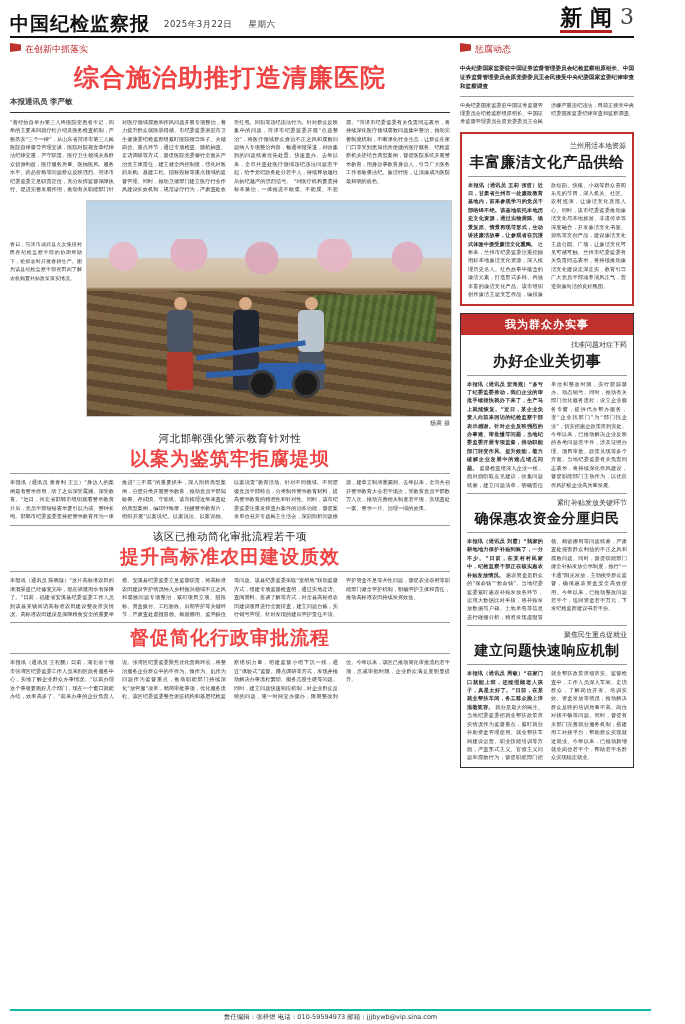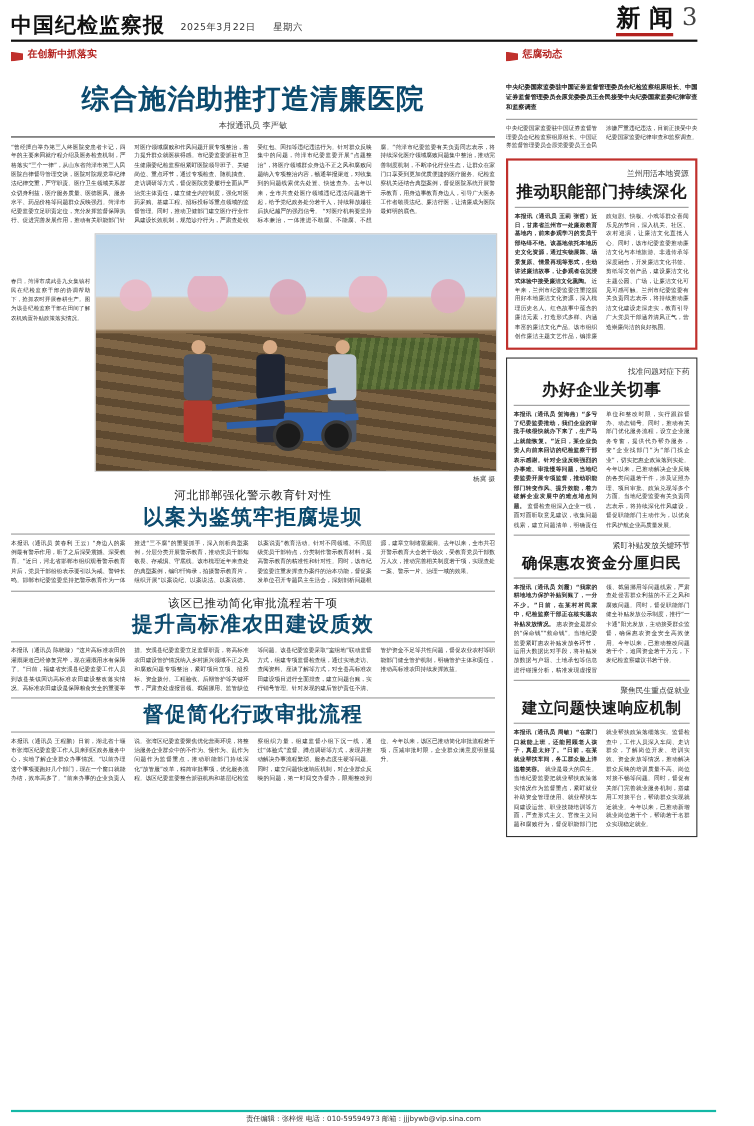--- a/index.html
+++ b/index.html
@@ -28,32 +28,32 @@
     border-bottom:3px solid #b3221f;padding-bottom:2px;
   }
   .page-no{font-family:"DejaVu Serif","Liberation Serif",serif;font-size:22px;color:#444;line-height:1;padding-bottom:1px;}
 
   
   .body{display:flex;gap:10px;margin-top:5px;}
   .col-left{width:440px;}
   .col-right{width:215px;}
 
   
-  .colbanner{display:flex;align-items:flex-end;gap:4px;font-size:9px;font-weight:bold;color:#b3221f;margin-bottom:20px;}
+  .colbanner{display:flex;align-items:flex-start;gap:4px;font-size:9px;font-weight:normal;color:#b3221f;margin-bottom:8px;}
   .flag{width:11px;height:9px;background:#c0302c;position:relative;flex:0 0 auto;clip-path:polygon(0 0,100% 18%,100% 82%,0 100%);}
 
   
   .kicker{text-align:center;font-size:10.5px;color:#222;letter-spacing:.5px;margin:2px 0 2px;}
   .headline{
     text-align:center;font-family:"DejaVu Serif","Liberation Serif",serif;
-    font-weight:bold;color:#0c4a6e;letter-spacing:1px;line-height:1.15;
+    font-weight:bold;color:#ef4444;letter-spacing:1px;line-height:1.15;
   }
   .h1{font-size:25px;margin:1px 0 4px;}
   .h2{font-size:19px;margin:1px 0 4px;}
-  .byline{text-align:center;font-size:7.5px;color:#444;margin-bottom:4px;}
+  .byline{font-size:7.5px;color:#444;margin-bottom:4px;font-weight:bold;}
   .rule{border-top:1px solid #333;margin:5px 0;}
   .rule-thin{border-top:.5px solid #999;margin:4px 0;}
 
   
   .txt{
     font-size:5.2px;line-height:1.62;color:#2a2a2a;text-align:justify;
     font-family:"DejaVu Sans","Liberation Sans",sans-serif;
     word-break:break-all;
   }
   .cols4{column-count:4;column-gap:8px;}
@@ -216,29 +216,30 @@
         <span class="flag"></span>
         <span>惩腐动态</span>
       </div>
 
       <div class="top-brief">中央纪委国家监委驻中国证券监督管理委员会纪检监察组原组长、中国证券监督管理委员会原党委委员王会民接受中央纪委国家监委纪律审查和监察调查</div>
       <div class="rule-thin"></div>
       <div class="top-brief-body cols2">中央纪委国家监委驻中国证券监督管理委员会纪检监察组原组长、中国证券监督管理委员会原党委委员王会民涉嫌严重违纪违法，目前正接受中央纪委国家监委纪律审查和监察调查。</div>
 
       <div class="redbox" style="margin-top:6px;">
         <div class="mini-head">兰州用活本地资源</div>
-        <div class="rh">推动职能部门持续深化</div>
+        <div class="rh">丰富廉洁文化产品供给</div>
         <div class="rule-thin"></div>
         <div class="txt cols2">
           <span class="lead">本报讯（通讯员 王莉 张哲）近日，甘肃省兰州市一处廉政教育基地内，前来参观学习的党员干部络绎不绝。该基地依托本地历史文化资源，通过实物展陈、场景复原、情景再现等形式，生动讲述廉洁故事，让参观者在沉浸式体验中接受廉洁文化熏陶。</span>
           <span>近年来，兰州市纪委监委注重挖掘用好本地廉洁文化资源，深入梳理历史名人、红色故事中蕴含的廉洁元素，打造形式多样、内涵丰富的廉洁文化产品。该市组织创作廉洁主题文艺作品，编排廉政短剧、快板、小戏等群众喜闻乐见的节目，深入机关、社区、农村巡演，让廉洁文化直抵人心。同时，该市纪委监委推动廉洁文化与本地旅游、非遗传承等深度融合，开发廉洁文化书签、剪纸等文创产品，建设廉洁文化主题公园、广场，让廉洁文化可见可感可触。兰州市纪委监委有关负责同志表示，将持续推动廉洁文化建设走深走实，教育引导广大党员干部涵养清风正气，营造崇廉尚洁的良好氛围。</span>
         </div>
       </div>
 
       <div class="blackbox">
+        <div class="box-title-bar">我为群众办实事</div>
 
         <div>
           <div class="mini-head">找准问题对症下药</div>
           <div class="rh">办好企业关切事</div>
           <div class="rule-thin"></div>
           <div class="txt cols2">
             <span class="lead">本报讯（通讯员 贺海燕）“多亏了纪委监委推动，我们企业的审批手续很快就办下来了，生产马上就能恢复。”近日，某企业负责人向前来回访的纪检监察干部表示感谢。针对企业反映强烈的办事难、审批慢等问题，当地纪委监委开展专项监督，推动职能部门转变作风、提升效能，着力破解企业发展中的难点堵点问题。</span>
             <span>监督检查组深入企业一线，面对面听取意见建议，收集问题线索，建立问题清单，明确责任单位和整改时限，实行跟踪督办、动态销号。同时，推动有关部门优化服务流程，设立企业服务专窗，提供代办帮办服务，变“企业找部门”为“部门找企业”，切实把惠企政策落到实处。今年以来，已推动解决企业反映的各类问题若干件，涉及证照办理、项目审批、政策兑现等多个方面。当地纪委监委有关负责同志表示，将持续深化作风建设，督促职能部门主动作为，以优良作风护航企业高质量发展。</span>
           </div>
         </div>

